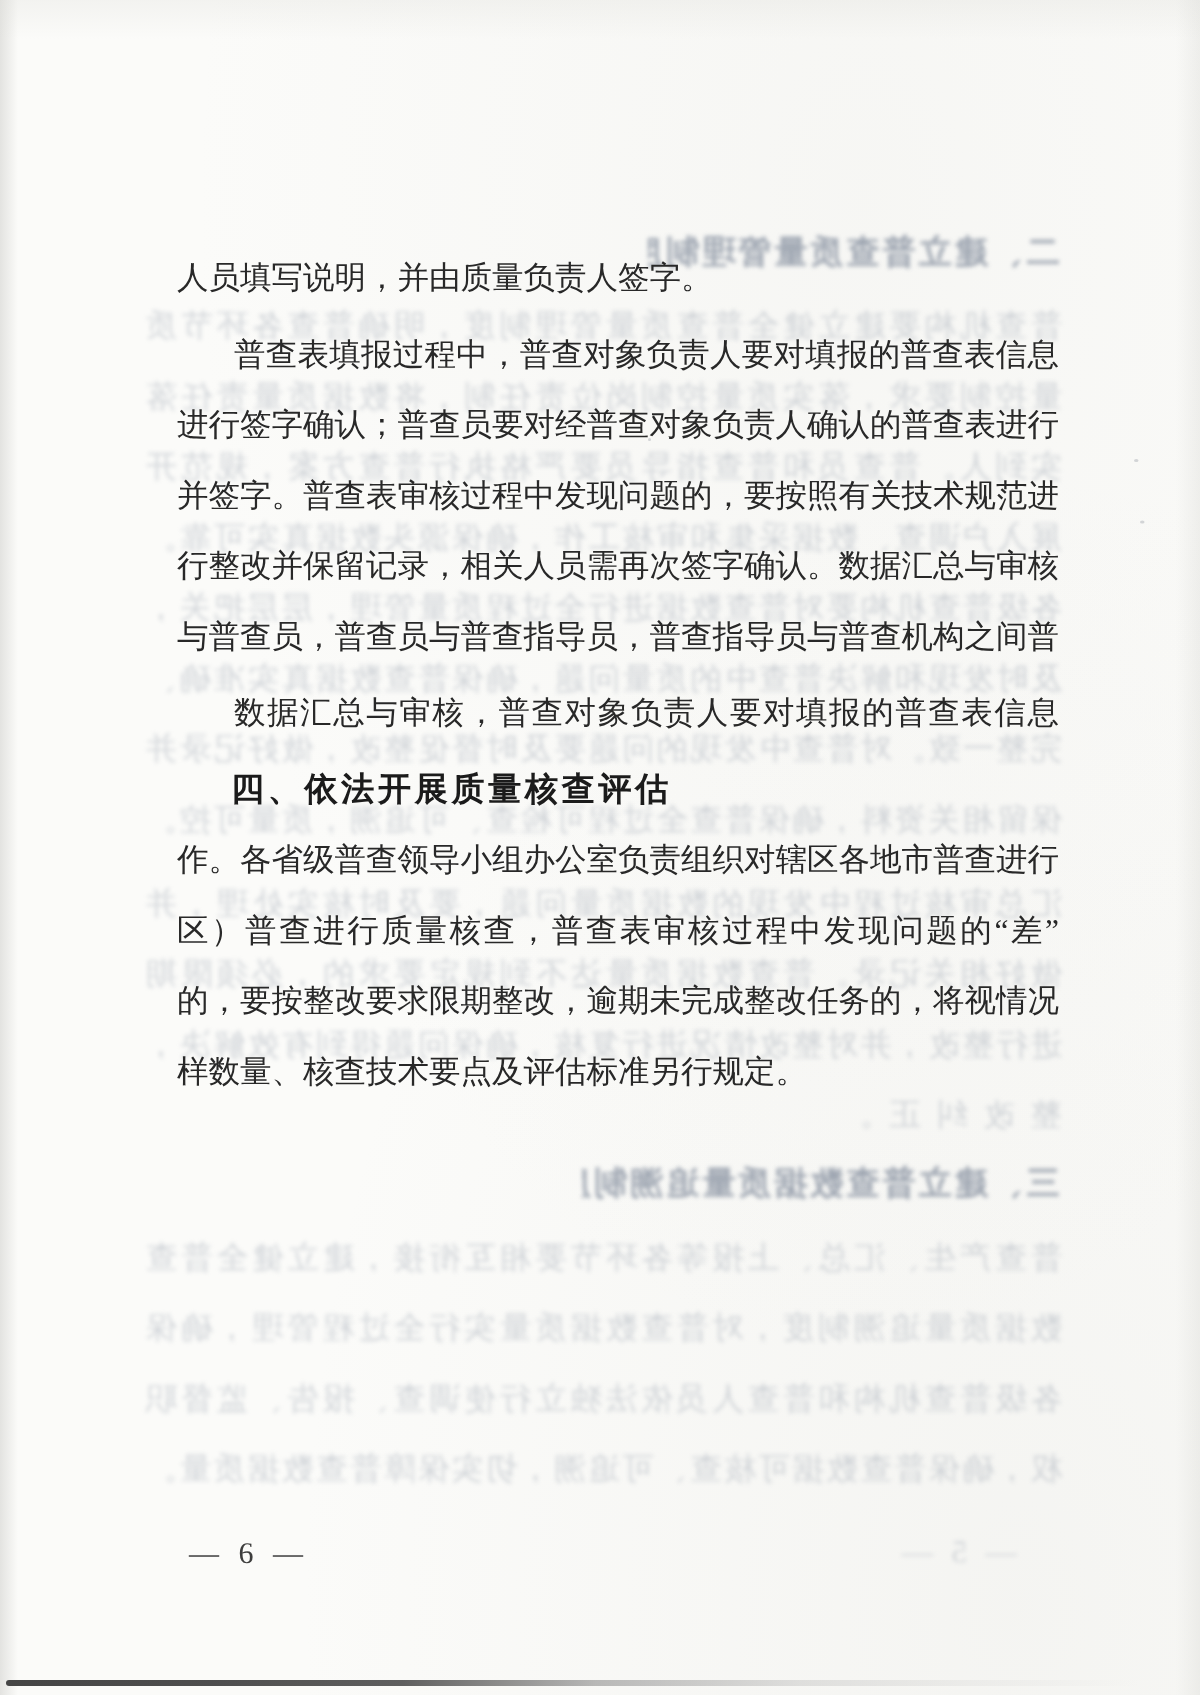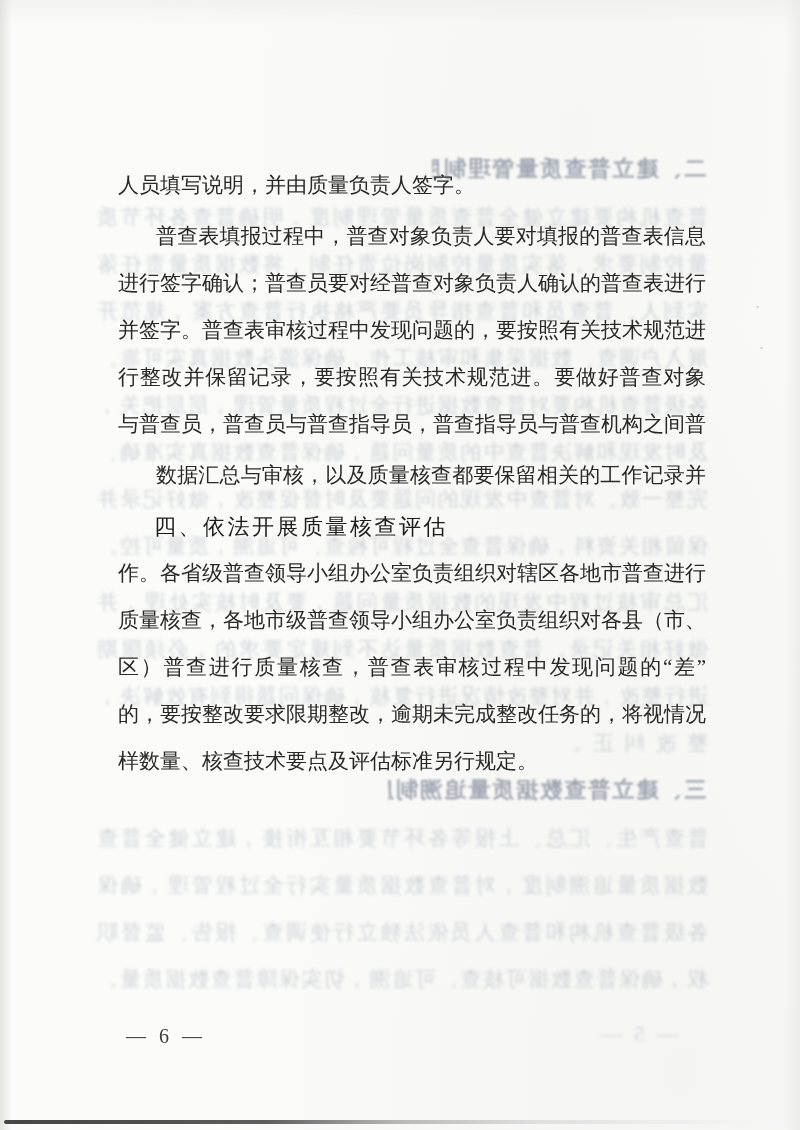--- a/index.html
+++ b/index.html
@@ -39,21 +39,21 @@
     color:#282828;
   }
   .tline{
     font-size:21px;line-height:47px;height:47px;white-space:nowrap;
     text-align:left;
   }
   .tline.full{white-space:normal;text-align:justify;text-align-last:justify;}
   .tline.indent{padding-left:38px;font-family:Liberation Serif, serif;}
   .tline.para{margin-top:4px;}
   .tline.heading{
-    font-family:"DejaVu Sans","Liberation Sans",sans-serif;font-weight:normal;
+    font-family:"DejaVu Sans","Liberation Sans",sans-serif;font-weight:bold;
     font-size:22px;letter-spacing:2.5px;color:#1b1b1b;padding-left:36px;
     white-space:nowrap;text-align:left;
   }
   .pagenum{
     position:absolute;left:126px;top:1025px;z-index:2;
     font-size:20px;letter-spacing:4px;color:#3d3d3d;
   }
   .bottom-edge{
     position:absolute;left:4px;top:1120px;width:756px;height:4px;z-index:3;border-radius:2px;
     background:linear-gradient(to right,
@@ -87,26 +87,25 @@
       <div class="bleed" style="top: 918px; left: 96px; width: 612px;">各级普查机构和普查人员依法独立行使调查、报告、监督职</div>
       <div class="bleed" style="top: 965px; left: 96px; width: 612px;">权，确保普查数据可核查、可追溯，切实保障普查数据质量。</div>
       <div class="bleed" style="top: 1020px; left: 600px; width: 78px;">— 5 —</div>
     </div>
 
   <div class="content">
       <div class="tline">人员填写说明，并由质量负责人签字。</div>
       <div class="tline indent full para">普查表填报过程中，普查对象负责人要对填报的普查表信息</div>
       <div class="tline full">进行签字确认；普查员要对经普查对象负责人确认的普查表进行</div>
       <div class="tline full">并签字。普查表审核过程中发现问题的，要按照有关技术规范进</div>
-      <div class="tline full">行整改并保留记录，要按照有关技术规范进。要做好普查对象</div>
+      <div class="tline full">行整改并保留记录，相关人员需再次签字确认。数据汇总与审核</div>
       <div class="tline full">与普查员，普查员与普查指导员，普查指导员与普查机构之间普</div>
-      <div class="tline indent full para">数据汇总与审核，以及质量核查都要保留相关的工作记录并</div>
+      <div class="tline indent full para">数据汇总与审核，普查对象负责人要对填报的普查表信息</div>
       <div class="tline heading para">四、依法开展质量核查评估</div>
       <div class="tline full">作。各省级普查领导小组办公室负责组织对辖区各地市普查进行</div>
-      <div class="tline full">质量核查，各地市级普查领导小组办公室负责组织对各县（市、</div>
       <div class="tline full">区）普查进行质量核查，普查表审核过程中发现问题的“差”</div>
       <div class="tline full">的，要按整改要求限期整改，逾期未完成整改任务的，将视情况</div>
       <div class="tline">样数量、核查技术要点及评估标准另行规定。</div>
     </div>
 
   <div class="pagenum">— 6 —</div>
 
   <div class="bottom-edge"></div>
 
   <div class="speck" style="left:756px;top:306px;width:3px;height:2px;"></div>

